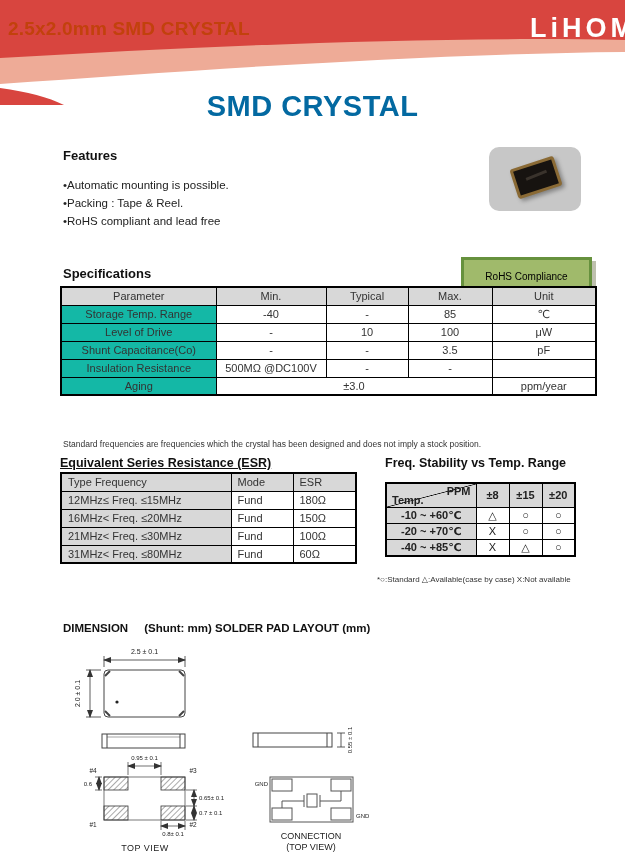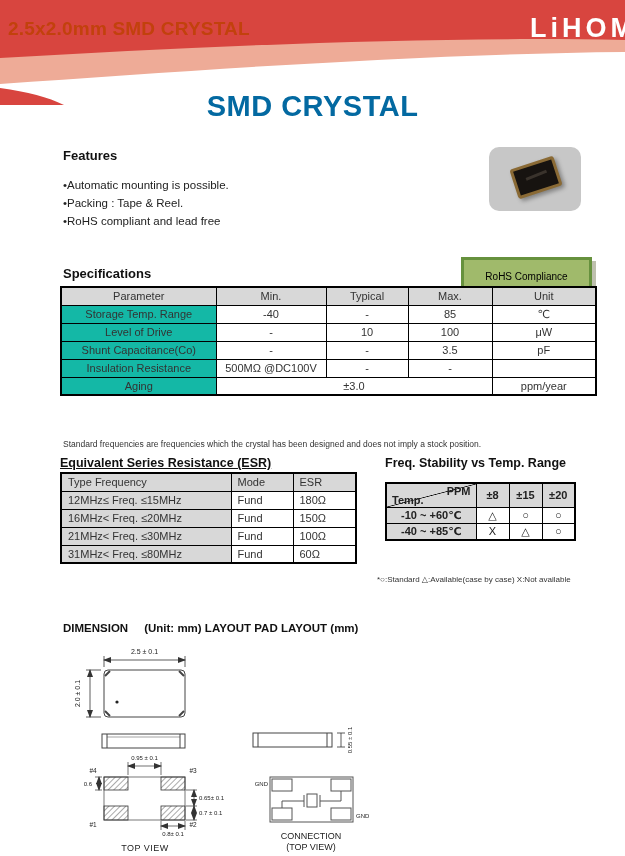--- a/index.html
+++ b/index.html
@@ -216,31 +216,37 @@
       <th>±15</th>
       <th>±20</th>
     </tr>
     <tr>
       <td class="temp">-10 ~ +60℃</td>
       <td>△</td>
       <td>○</td>
       <td>○</td>
     </tr>
     <tr>
+      <td class="temp">-20 ~ +70℃</td>
+      <td>X</td>
+      <td>○</td>
+      <td>○</td>
+    </tr>
+    <tr>
       <td class="temp">-40 ~ +85℃</td>
       <td>X</td>
       <td>△</td>
       <td>○</td>
     </tr>
   </tbody>
     </table>
   <div class="stab-footnote">*○:Standard  △:Available(case by case)   X:Not available</div>
 
   <div class="dim-heading">
-    <span>DIMENSION</span><span class="rest">(Unit: mm) LAYOUT PAD LAYOUT (mm)</span>
+    <span>DIMENSION</span><span class="rest">(Shunt: mm) SOLDER PAD LAYOUT (mm)</span>
   </div>
 
   <svg class="drawings" width="545" height="211" viewBox="0 0 545 211">
     <defs>
       <pattern id="hatch" width="4" height="4" patternUnits="userSpaceOnUse" patternTransform="rotate(45)">
         <line x1="0" y1="0" x2="0" y2="4" stroke="#555" stroke-width="1"></line>
       </pattern>
       <marker id="arr" markerWidth="8" markerHeight="6" refX="7" refY="3" orient="auto-start-reverse" markerUnits="userSpaceOnUse">
         <path d="M0,0 L8,3 L0,6 Z" fill="#333"></path>
       </marker>

